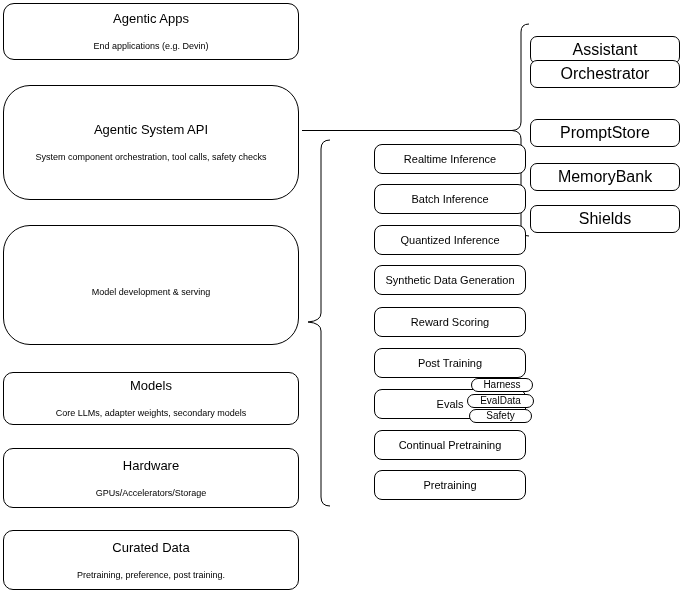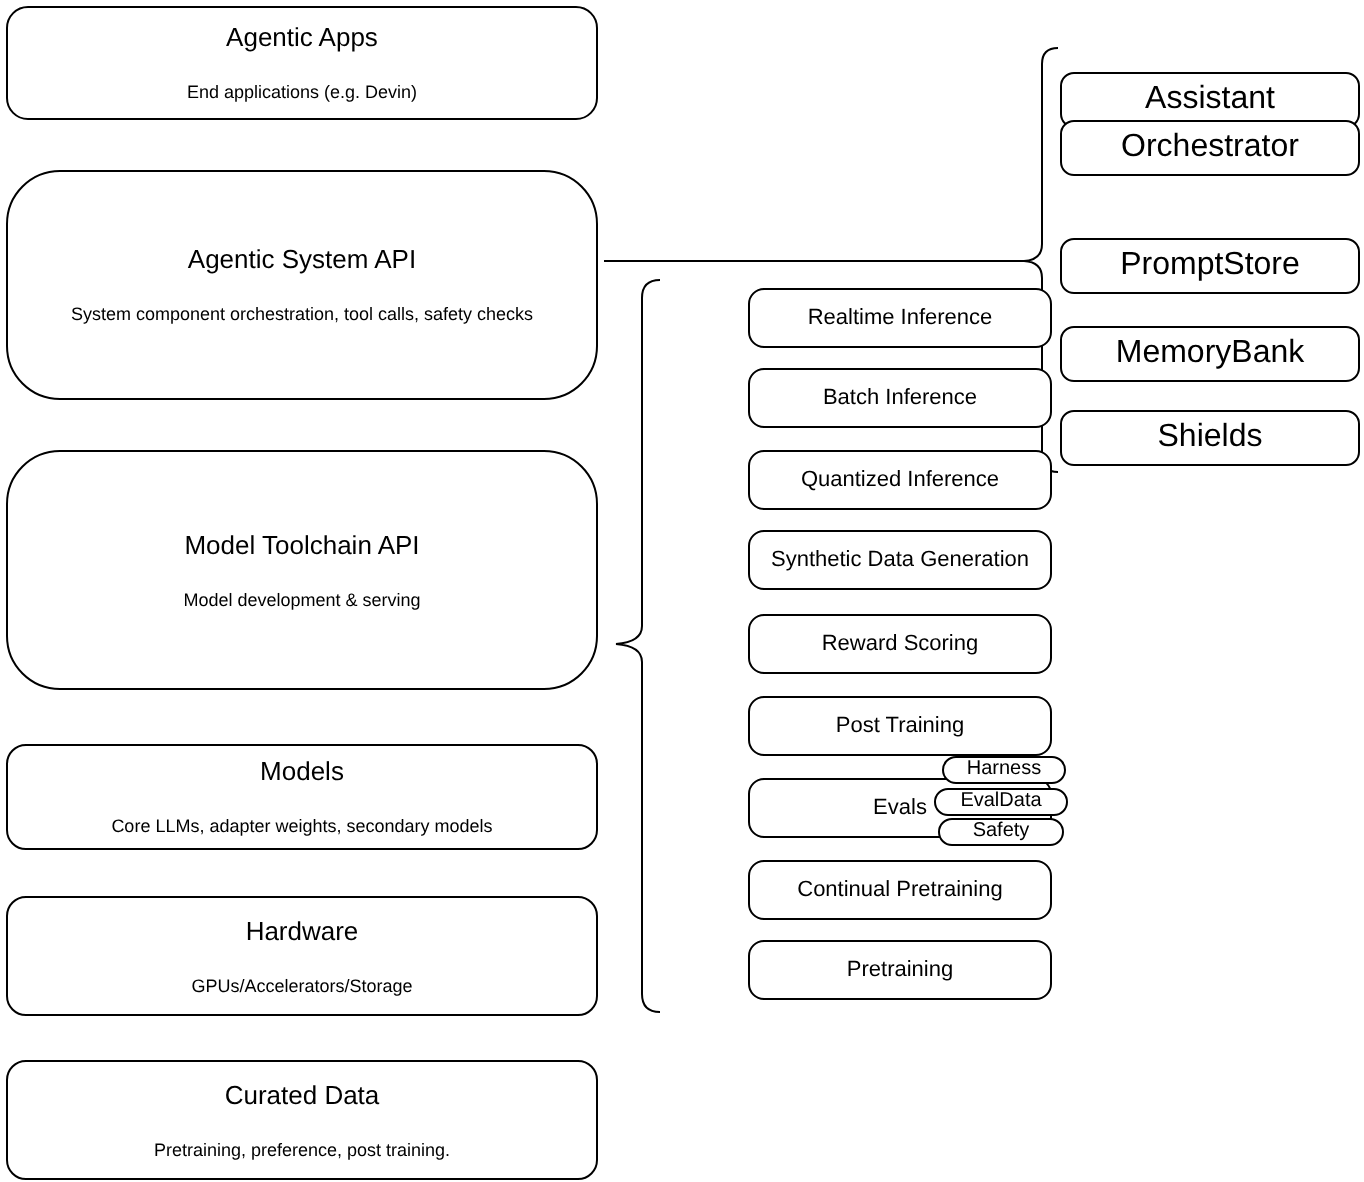--- a/index.html
+++ b/index.html
@@ -40,21 +40,20 @@
     <div class="ltitle">Agentic Apps</div>
     <div class="lsub">End applications (e.g. Devin)</div>
   </div>
 
   <div class="node lnode" style="top:85px;height:115px;border-radius:27px">
     <div class="ltitle">Agentic System API</div>
     <div class="lsub">System component orchestration, tool calls, safety checks</div>
   </div>
 
   <div class="node lnode" style="top:225px;height:120px;border-radius:27px">
-    <div class="ltitle">Model Toolchain API</div>
     <div class="lsub">Model development &amp; serving</div>
   </div>
 
   <div class="node lnode" style="top:372px;height:53px;border-radius:10px">
     <div class="ltitle">Models</div>
     <div class="lsub">Core LLMs, adapter weights, secondary models</div>
   </div>
 
   <div class="node lnode" style="top:530px;height:60px;border-radius:10px">
     <div class="ltitle">Curated Data</div>

